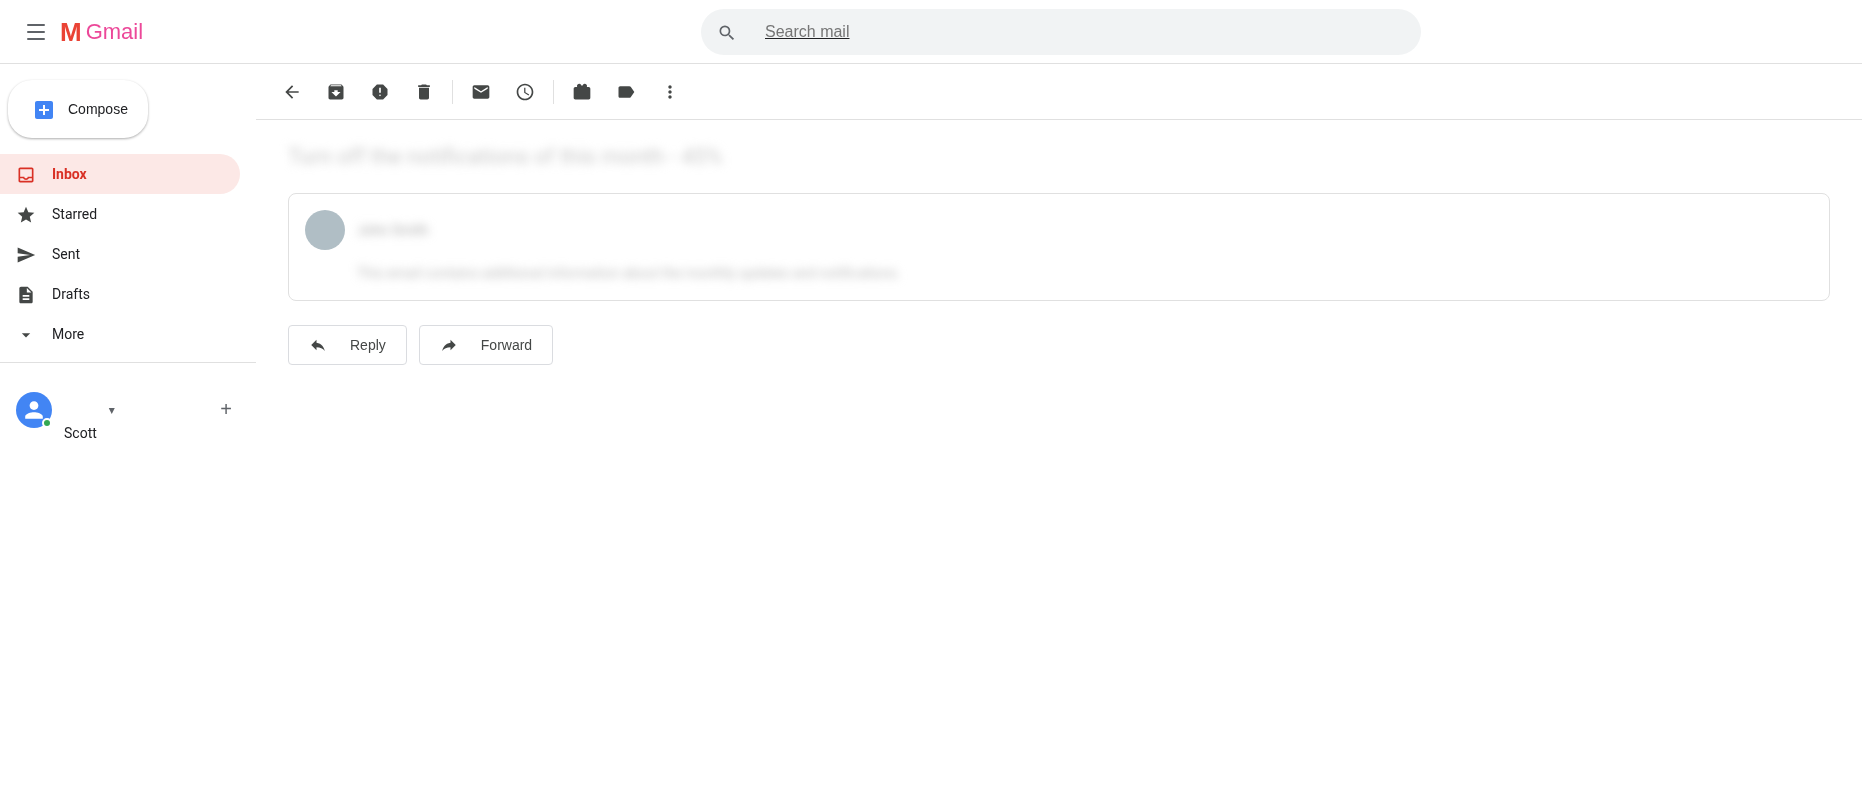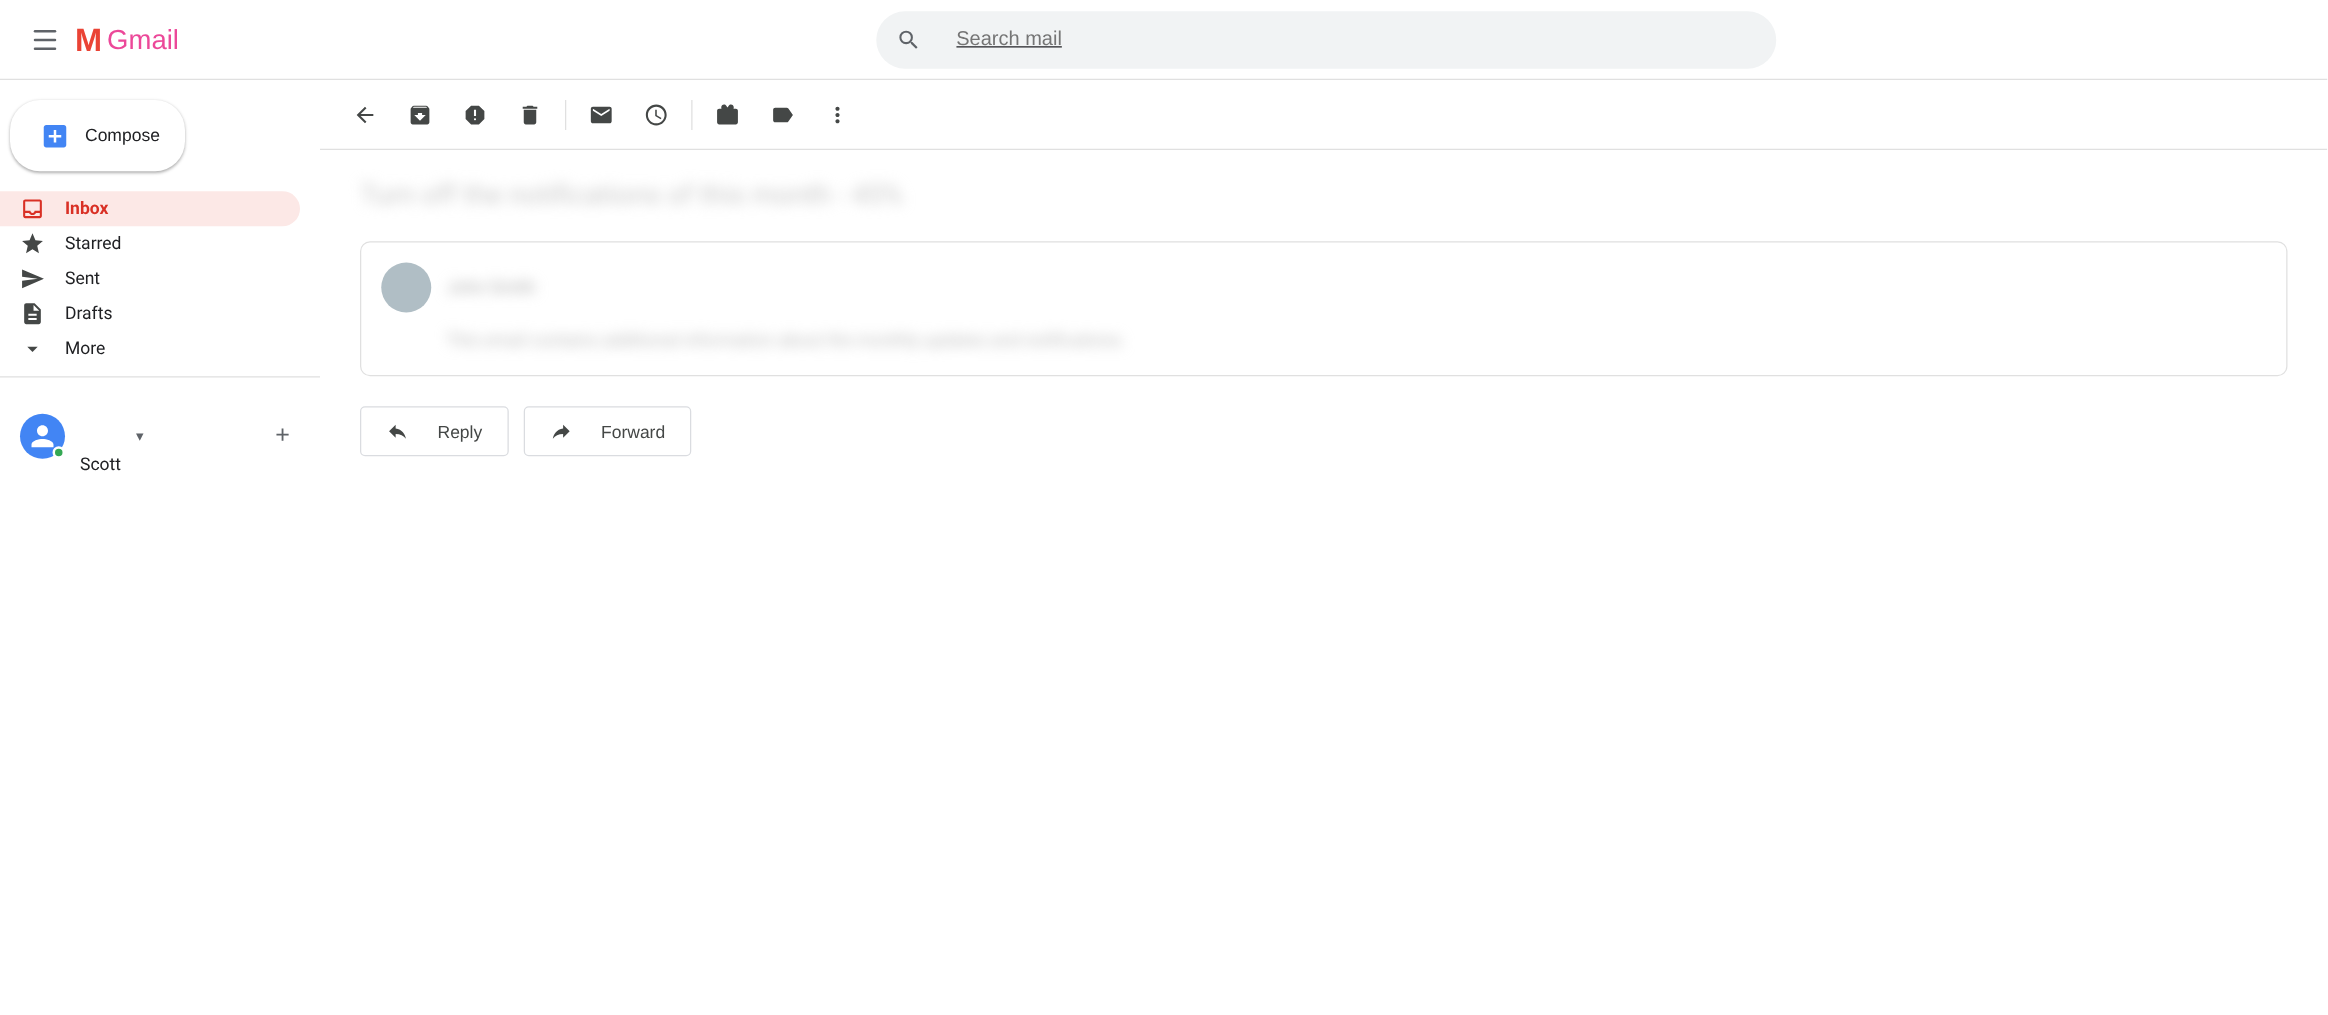--- a/index.html
+++ b/index.html
@@ -130,21 +130,21 @@
       -webkit-background-clip: text;
       background-clip: text;
       font-weight: 300;
       line-height: 1;
     }
     .nav-item {
       display: flex;
       align-items: center;
       gap: 16px;
       padding: 0 16px;
-      height: 28px;
+      height: 40px;
       border-radius: 0 20px 20px 0;
       cursor: pointer;
       font-size: 14px;
       color: #202124;
       margin-right: 16px;
       position: relative;
     }
     .nav-item.active {
       background: #fce8e6;
       font-weight: 700;

